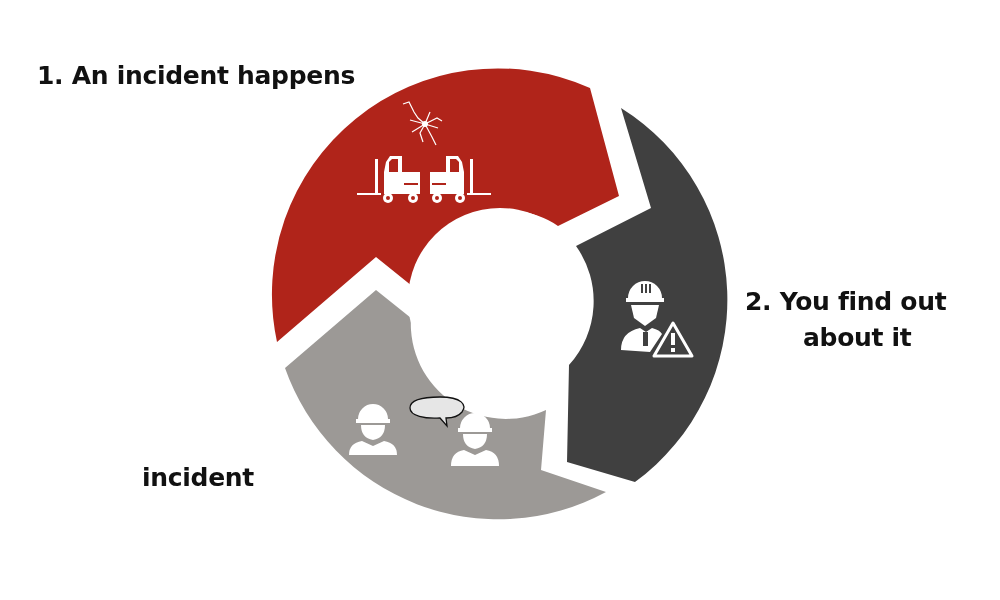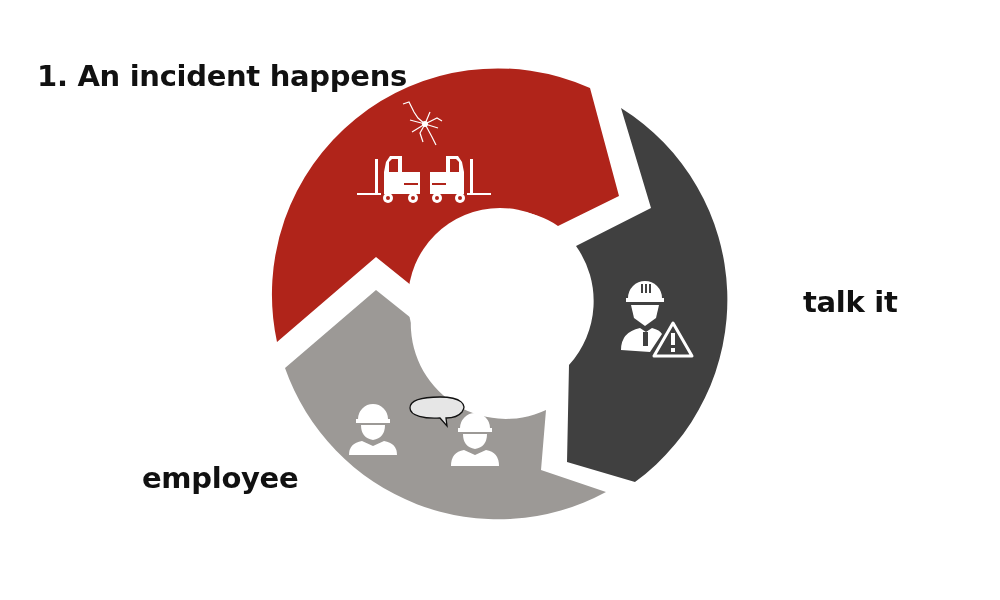--- a/index.html
+++ b/index.html
@@ -1,19 +1,19 @@
 <!DOCTYPE html>
 <html><head>
 <meta charset="utf-8">
 <style>
   html, body { margin: 0; padding: 0; background: #ffffff; }
   body { width: 1000px; height: 600px; position: relative; overflow: hidden;
          font-family: "DejaVu Sans", "Liberation Sans", sans-serif; }
   #cycle { position: absolute; left: 0; top: 0; width: 1000px; height: 600px; }
-  .label { position: absolute; font-weight: bold; color: #111111; font-size: 29px;
+  .label { position: absolute; font-weight: bold; color: #111111; font-size: 25px;
            line-height: 36px; letter-spacing: -0.3px; white-space: nowrap; }
   .label .line2 { display: block; }
   #label-1 { left: 37px; top: 58px; }
   #label-2 { left: 745px; top: 284px; }
   #label-2 .line2 { padding-left: 58px; }
   #label-3 { left: 76px; top: 460px; }
   #label-3 .line2 { padding-left: 66px; }
 </style>
 </head>
 <body>
@@ -111,17 +111,18 @@
     <path fill="#ffffff" d="M 463 434 L 487 434 Q 487 447 475 449 Q 463 447 463 434 Z"></path>
     <path fill="#ffffff" d="M 451 466 Q 451 452 464 450 L 475 455 L 486 450 Q 499 452 499 466 Z"></path>
     <path fill="#e6e6e6" stroke="#111111" stroke-width="1.3" d="M 440 397 C 462 397 467 405 462 412 C 458 417 450 418 446 418 L 447 426 L 440 418 C 425 419 410 416 410 408 C 410 400 423 397 440 397 Z"></path>
   </g>
 </svg>
 
 <div class="label" id="label-1">
   <span>1. An incident happens</span>
 </div>
 <div class="label" id="label-2">
-  <span class="line2">talk it</span>
+  <span class="line1">2. You find out</span>
+  <span class="line2">about it</span>
 </div>
 <div class="label" id="label-3">
-  <span class="line2">employee</span>
+  <span class="line2">incident</span>
 </div>
 
 </body></html>

